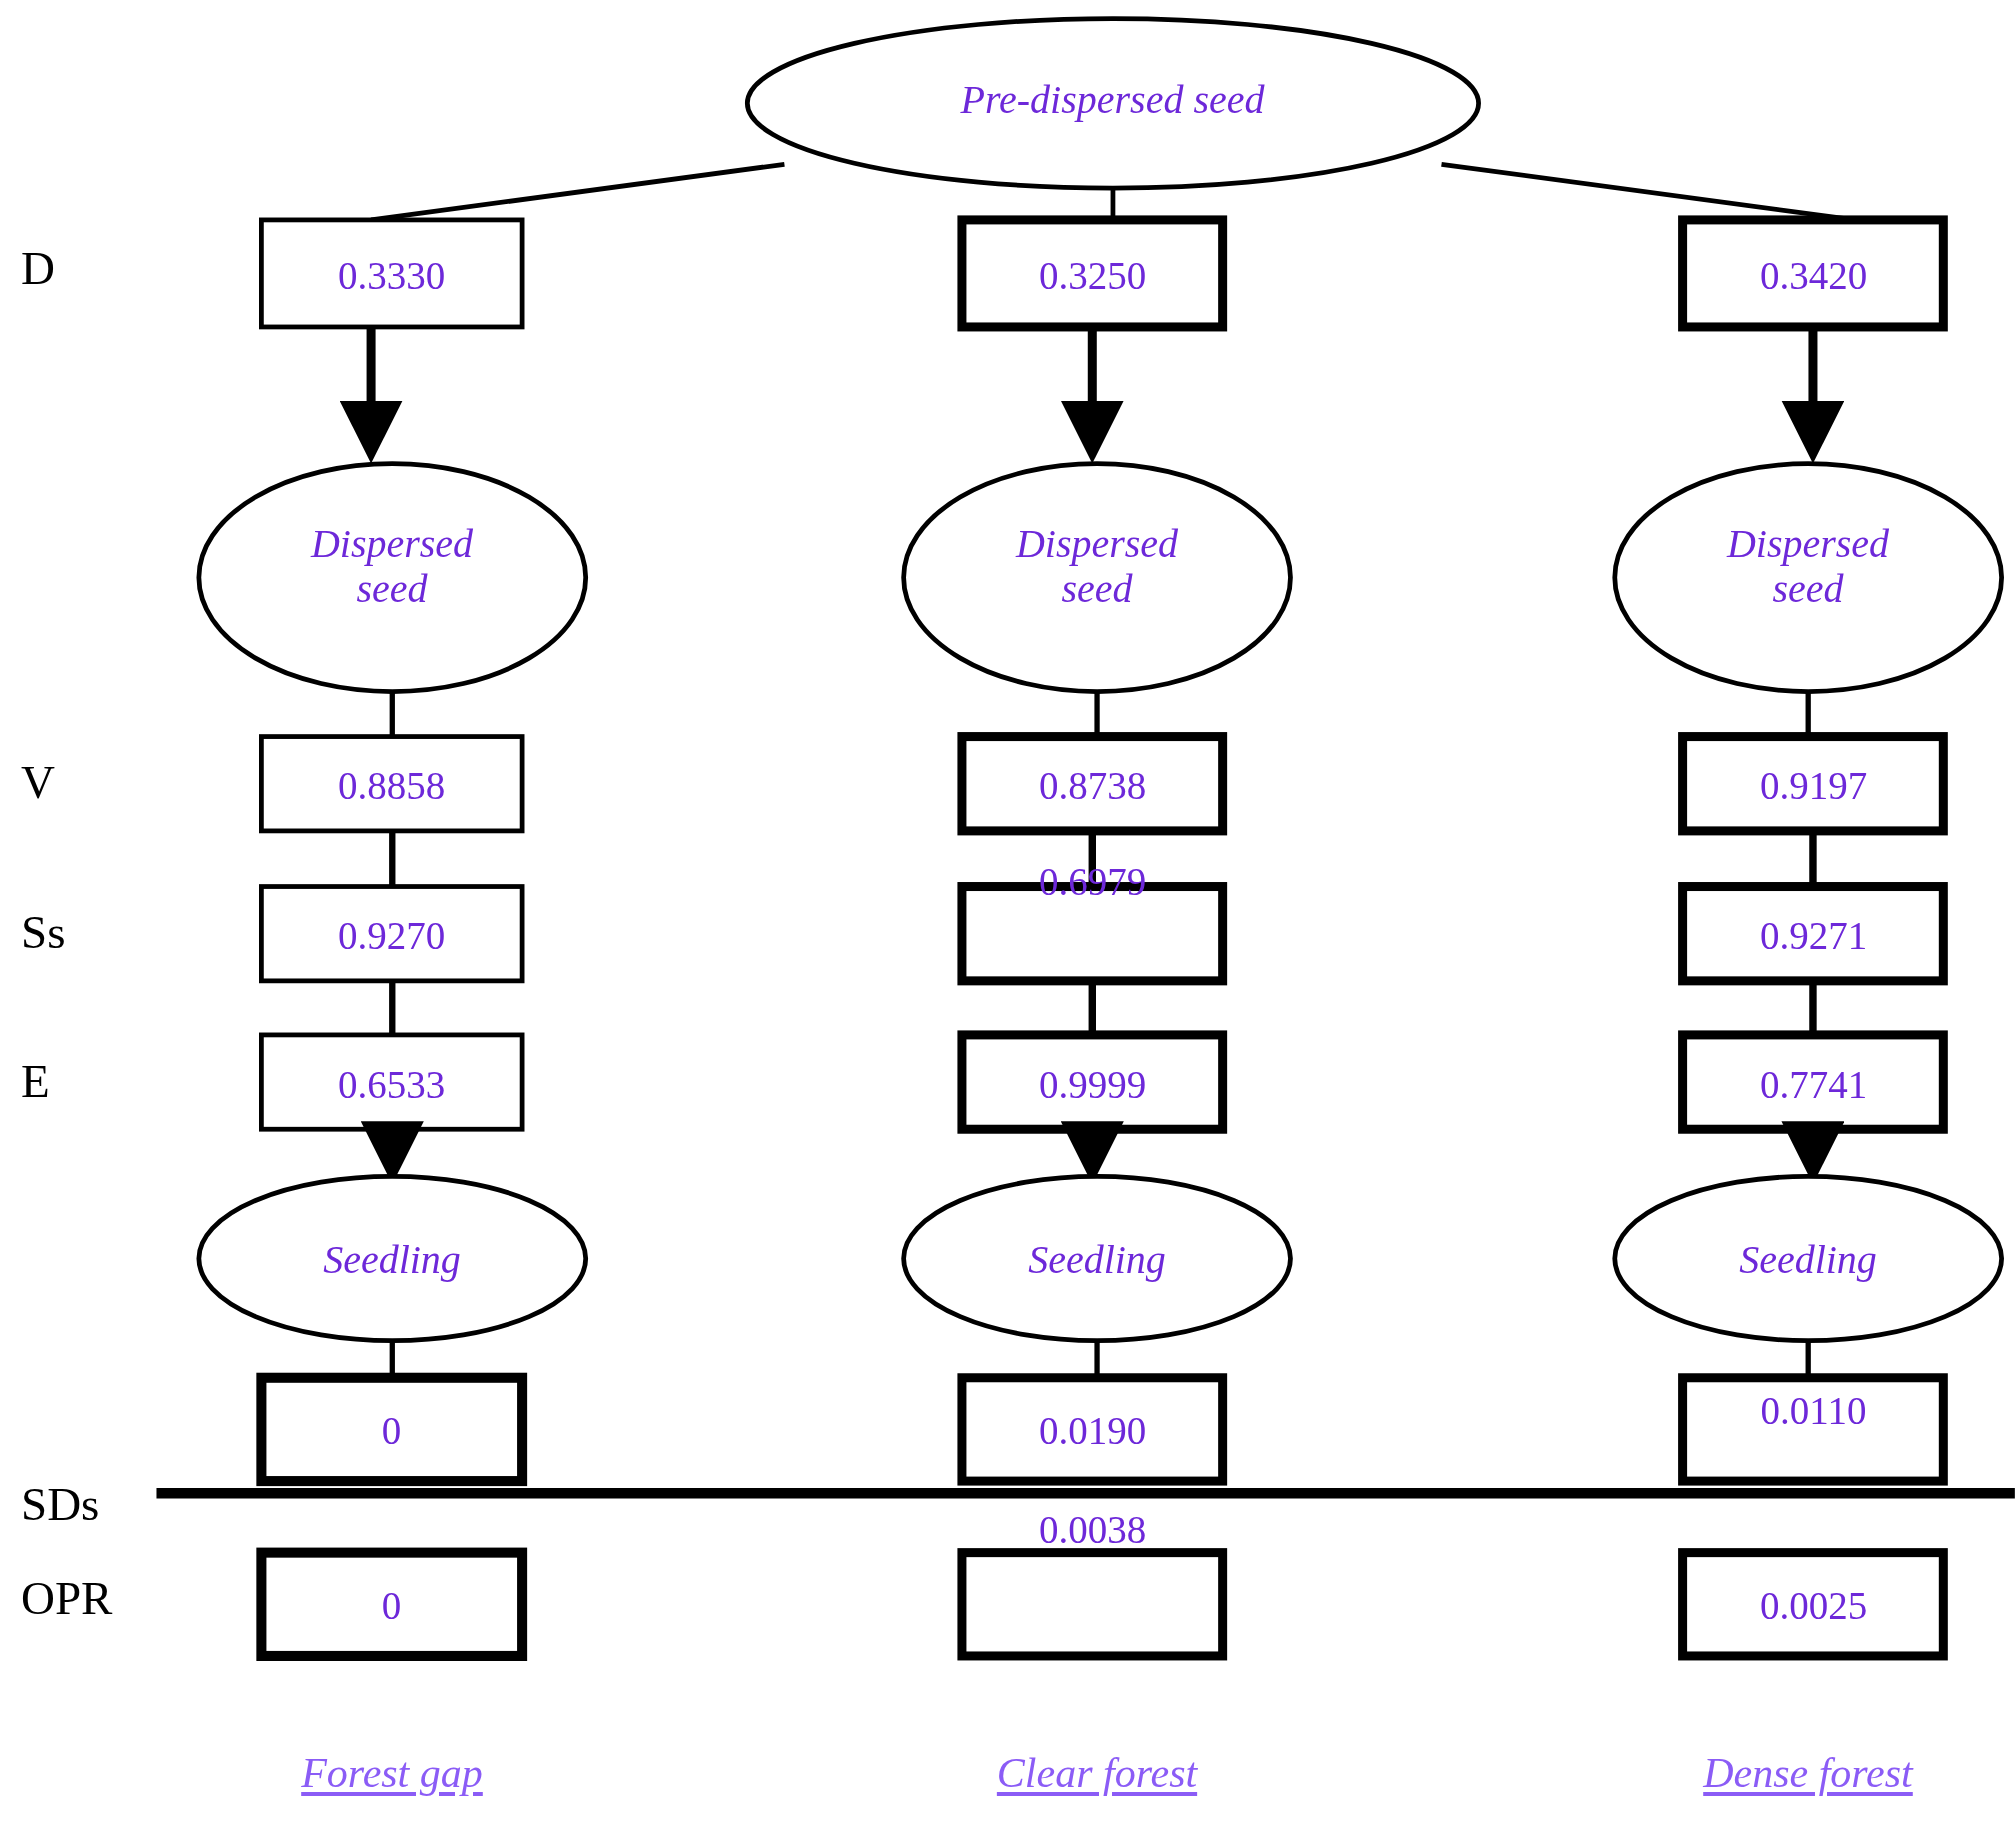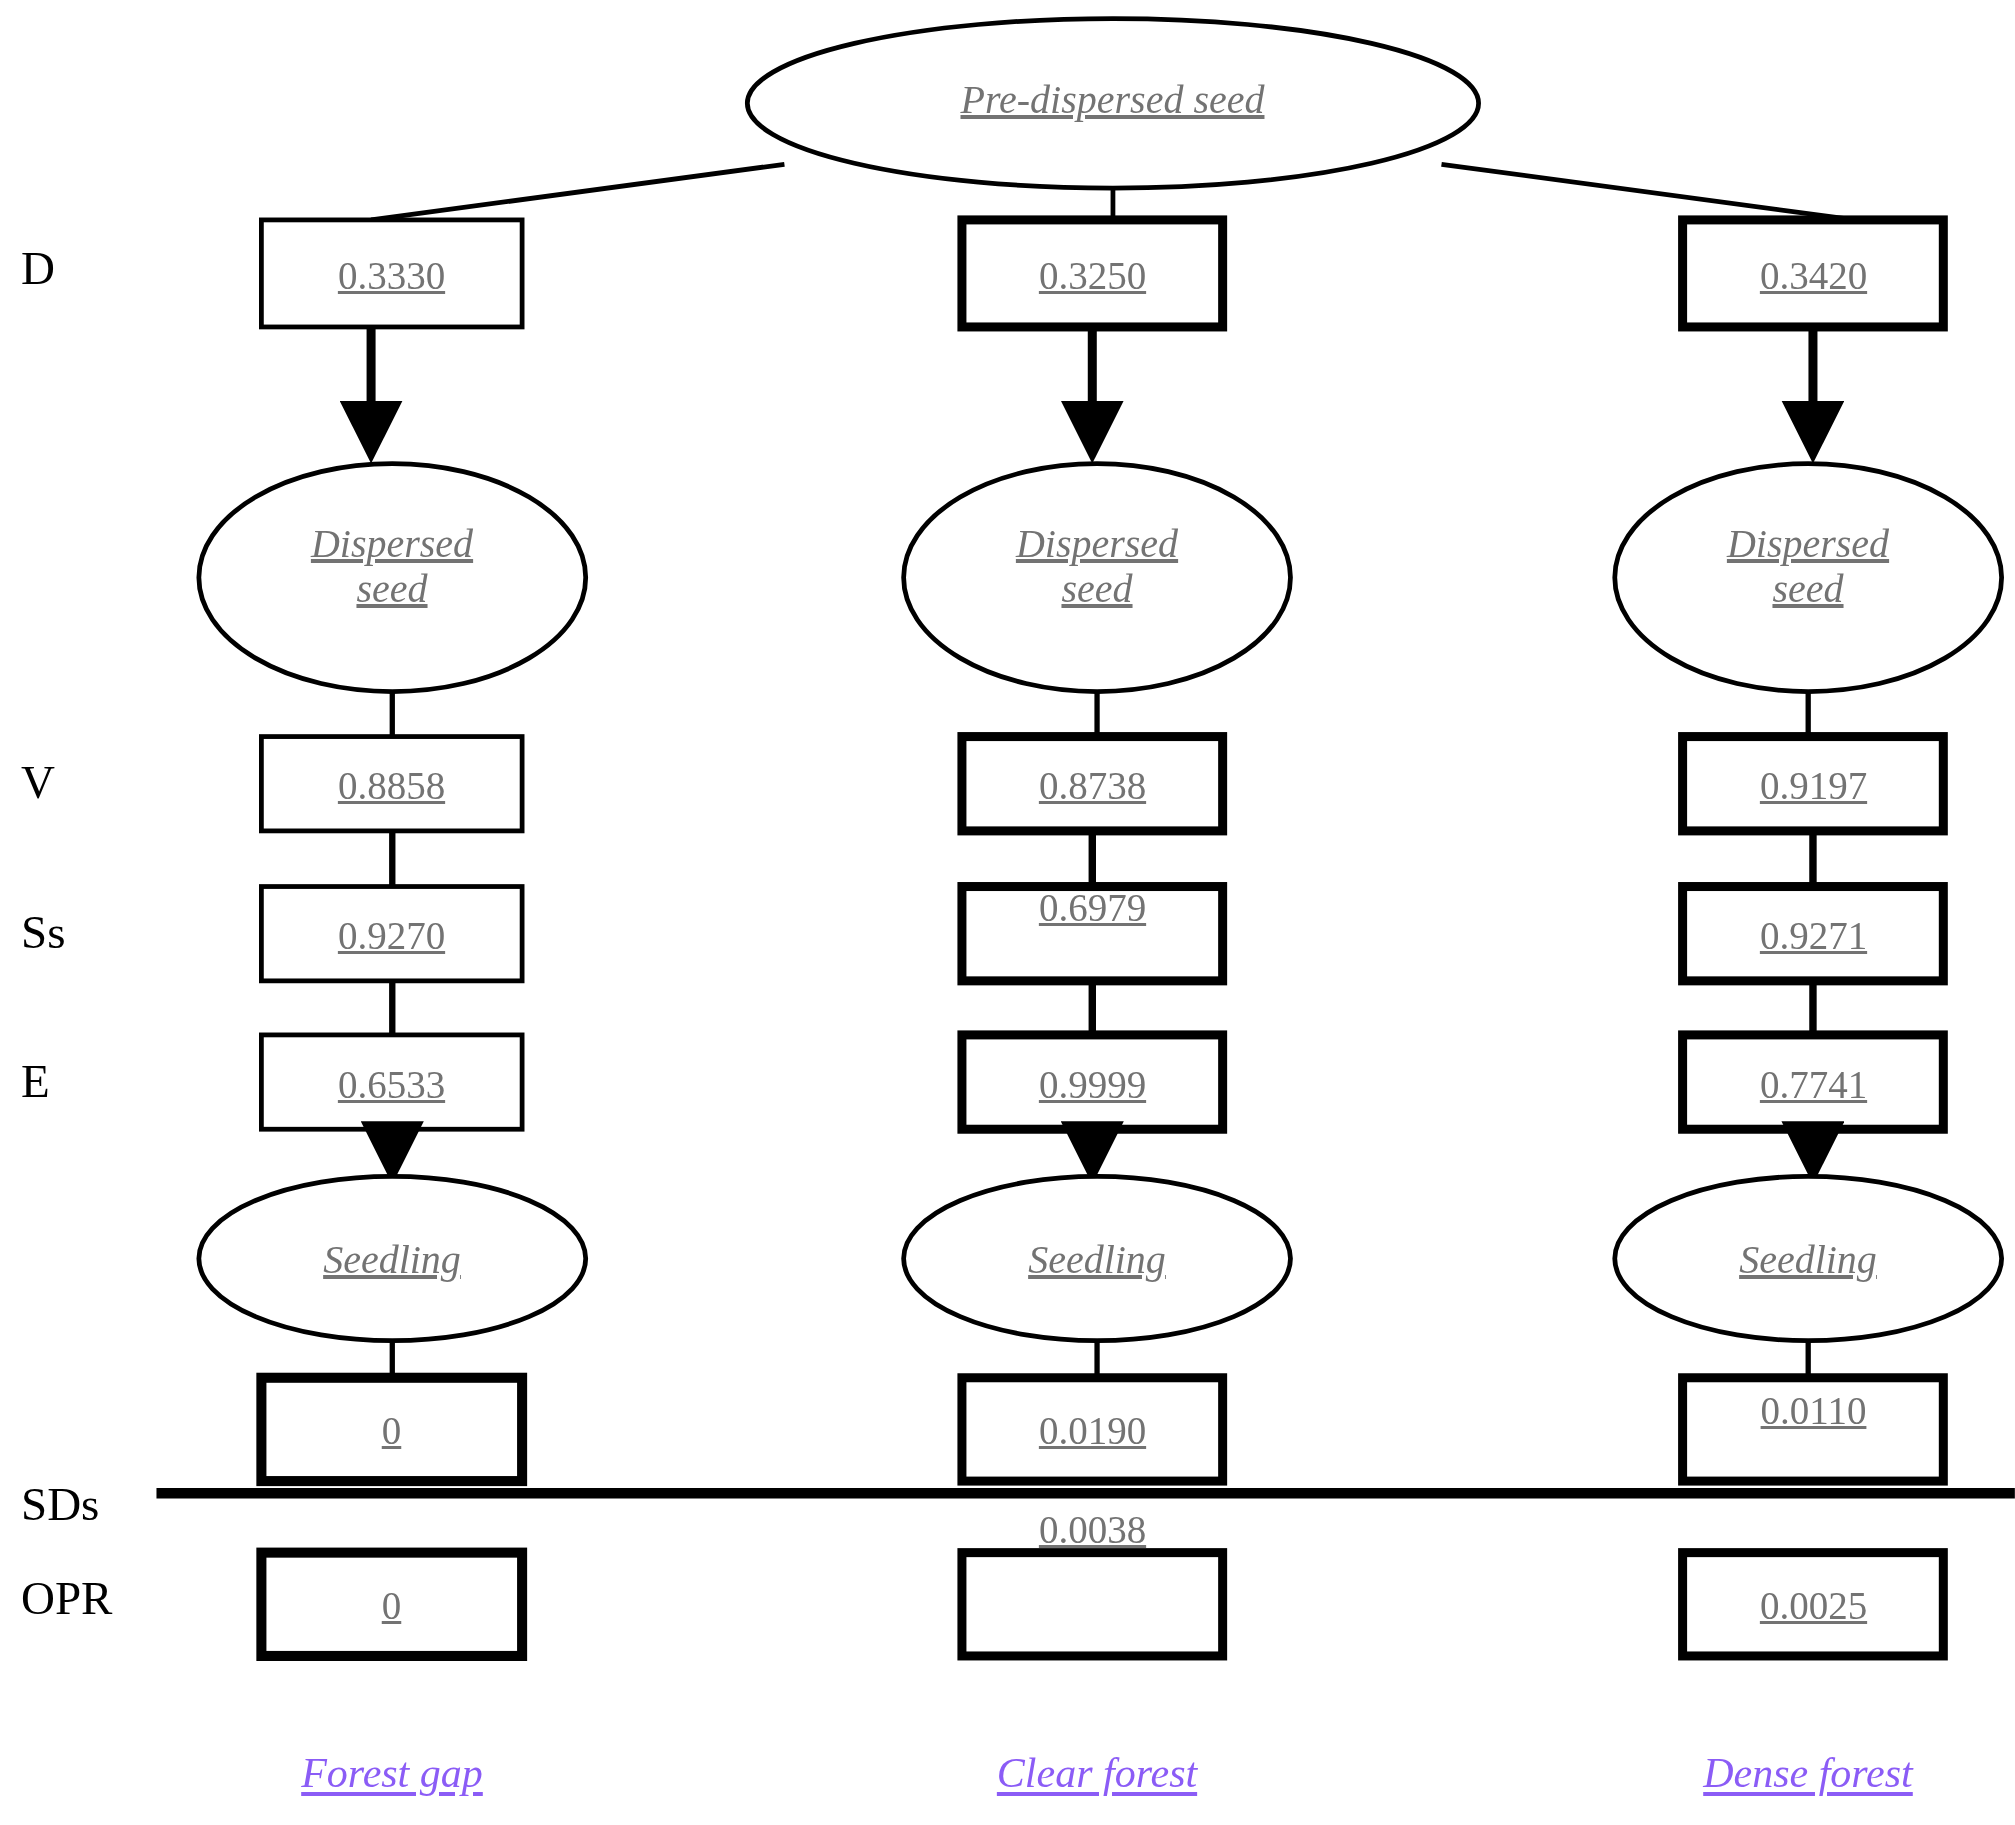--- a/index.html
+++ b/index.html
@@ -18,25 +18,24 @@
   #svg-layer {
     position: absolute;
     left: 0;
     top: 0;
     width: 2015px;
     height: 1825px;
   }
   .node-text {
     position: absolute;
     text-align: center;
-    color: #737373;
+    color: #6d28d9;
     line-height: 1.12;
     white-space: pre-line;
     pointer-events: none;
-    text-decoration: underline;
   }
   .ellipse-label {
     font-style: italic;
     font-size: 40px;
   }
   .box-value {
     font-size: 39px;
   }
   .row-label {
     position: absolute;
@@ -148,21 +147,21 @@
   <div class="node-text box-value" style="left:261px; top:914px; width:261px;">0.9270</div>
   <div class="node-text box-value" style="left:261px; top:1063px; width:261px;">0.6533</div>
   <div class="node-text ellipse-label" style="left:241px; top:1238px; width:302px;">Seedling</div>
   <div class="node-text box-value" style="left:261px; top:1409px; width:261px;">0</div>
   <div class="node-text box-value" style="left:261px; top:1584px; width:261px;">0</div>
 
   <div class="node-text box-value" style="left:962px; top:254px; width:261px;">0.3250</div>
   <div class="node-text ellipse-label" style="left:946px; top:522px; width:302px;">Dispersed
 seed</div>
   <div class="node-text box-value" style="left:962px; top:764px; width:261px;">0.8738</div>
-  <div class="node-text box-value" style="left:962px; top:886px; width:261px;">0.6979</div>
+  <div class="node-text box-value" style="left:962px; top:860px; width:261px;">0.6979</div>
   <div class="node-text box-value" style="left:962px; top:1063px; width:261px;">0.9999</div>
   <div class="node-text ellipse-label" style="left:946px; top:1238px; width:302px;">Seedling</div>
   <div class="node-text box-value" style="left:962px; top:1409px; width:261px;">0.0190</div>
   <div class="node-text box-value" style="left:962px; top:1508px; width:261px;">0.0038</div>
 
   <div class="node-text box-value" style="left:1683px; top:254px; width:261px;">0.3420</div>
   <div class="node-text ellipse-label" style="left:1657px; top:522px; width:302px;">Dispersed
 seed</div>
   <div class="node-text box-value" style="left:1683px; top:764px; width:261px;">0.9197</div>
   <div class="node-text box-value" style="left:1683px; top:914px; width:261px;">0.9271</div>

